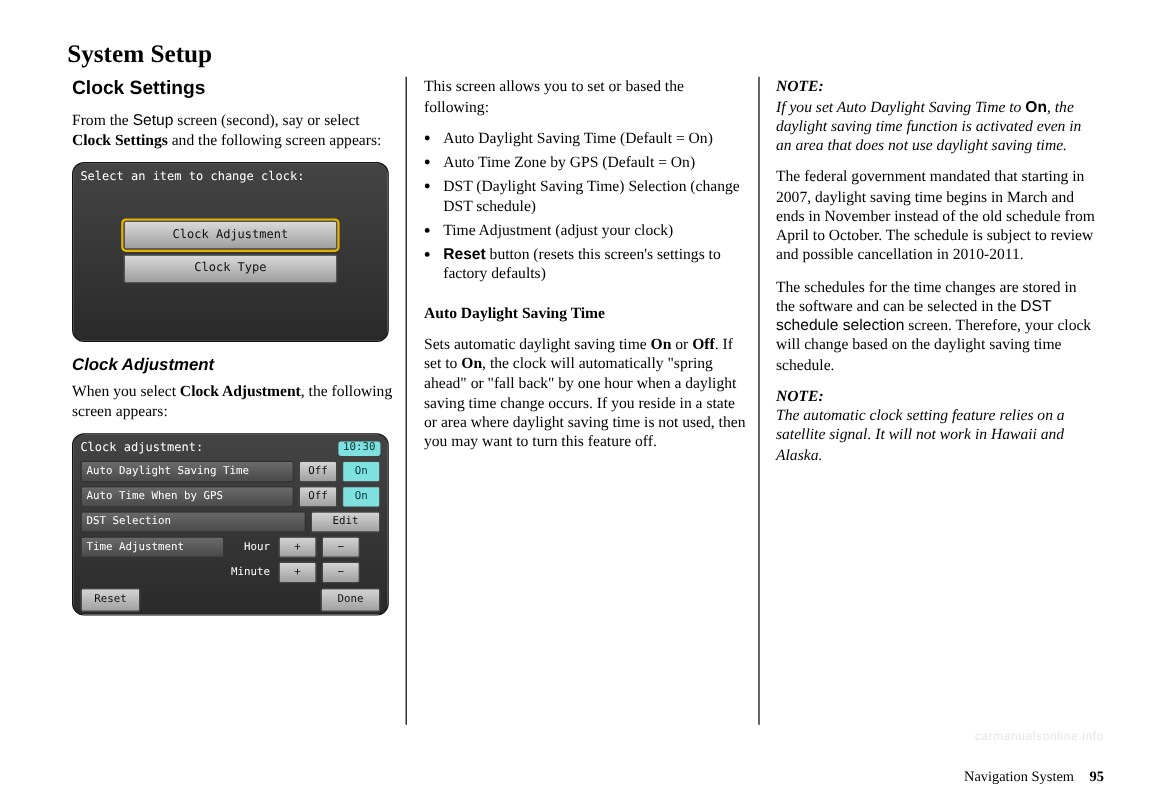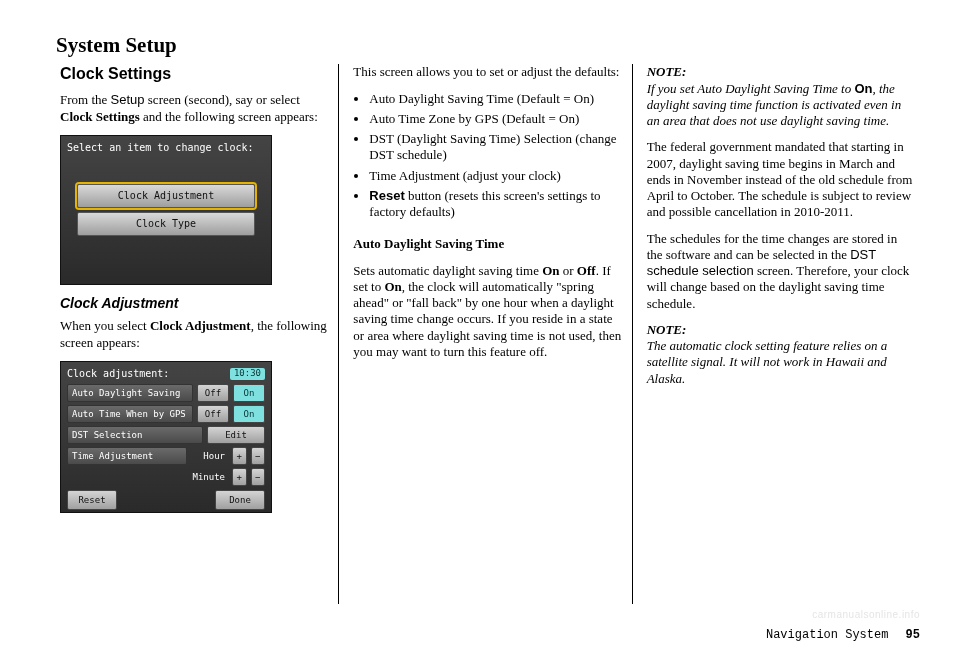--- a/index.html
+++ b/index.html
@@ -57,44 +57,44 @@
   }
   p { margin: 0 0 4px 0; }
   .sans { font-family: Arial, Helvetica, sans-serif; }
   .bold { font-weight: bold; }
   .italic { font-style: italic; }
   ul { margin: 0 0 6px 0; padding-left: 16px; }
   li { margin-bottom: 4px; }
   .footer {
     position: absolute;
     right: 40px;
-    bottom: 12px;
-    font-family: Liberation Mono, monospace;
+    bottom: 0;
+    font-family: Liberation Serif, serif;
     font-size: 12px;
   }
   .footer .pg {
     font-weight: bold;
     margin-left: 10px;
   }
   .watermark {
     position: absolute;
     right: 40px;
     bottom: 34px;
     font-family: Arial, Helvetica, sans-serif;
     font-size: 10px;
     color: #e5e5e5;
     letter-spacing: 0.5px;
   }
   
   .screen {
-    width: 212px;
+    width: 264px;
     box-sizing: border-box;
     background: linear-gradient(#444, #2a2a2a);
     border: 1px solid #111;
-    border-radius: 0;
+    border-radius: 10px;
     padding: 6px;
     color: #fff;
     font-family: "Lucida Console", Monaco, monospace;
     font-size: 10px;
   }
   .s1-title { color: #fff; margin-bottom: 30px; font-size: 10px; }
   .s1-row {
     margin: 0 auto 4px auto;
     width: 176px;
     height: 22px;
@@ -231,21 +231,21 @@
           <div class="s2-btn">−</div>
         </div>
         <div class="s2-bottom">
           <div class="s2-btn big">Reset</div>
           <div class="s2-btn big">Done</div>
         </div>
       </div>
     </div>
 
     <div class="col">
-      <p>This screen allows you to set or adjust the defaults:</p>
+      <p>This screen allows you to set or based the following:</p>
       <ul>
         <li>Auto Daylight Saving Time (Default = On)</li>
         <li>Auto Time Zone by GPS (Default = On)</li>
         <li>DST (Daylight Saving Time) Selection (change DST schedule)</li>
         <li>Time Adjustment (adjust your clock)</li>
         <li><span class="bold sans">Reset</span><span> button (resets this screen's settings to factory defaults)</span></li>
       </ul>
       <p class="bold">Auto Daylight Saving Time</p>
       <p>
         <span>Sets automatic daylight saving time </span><span class="bold">On</span><span> or </span><span class="bold">Off</span><span>. If set to </span><span class="bold">On</span><span>, the clock will automatically "spring ahead" or "fall back" by one hour when a daylight saving time change occurs. If you reside in a state or area where daylight saving time is not used, then you may want to turn this feature off.</span>

